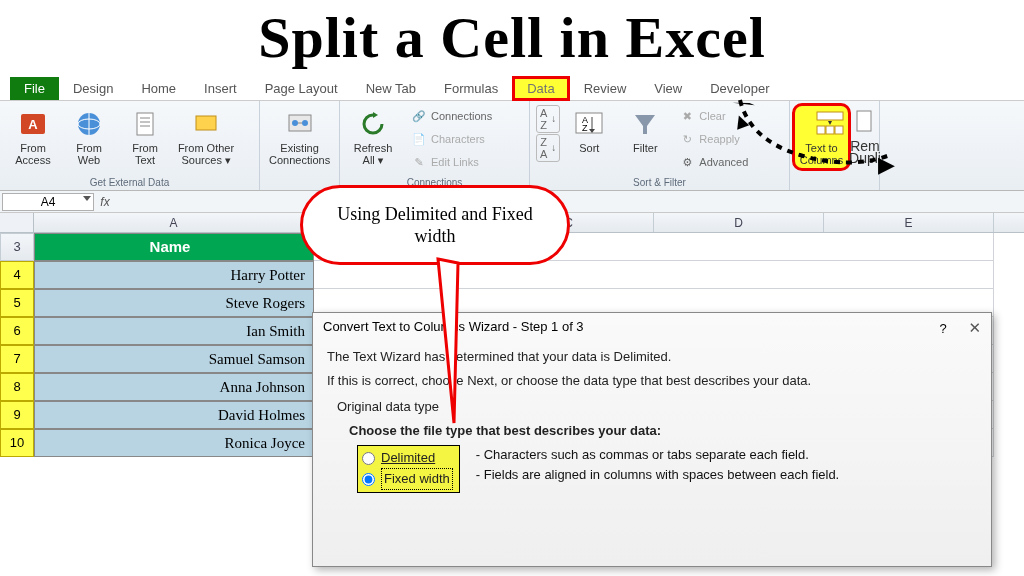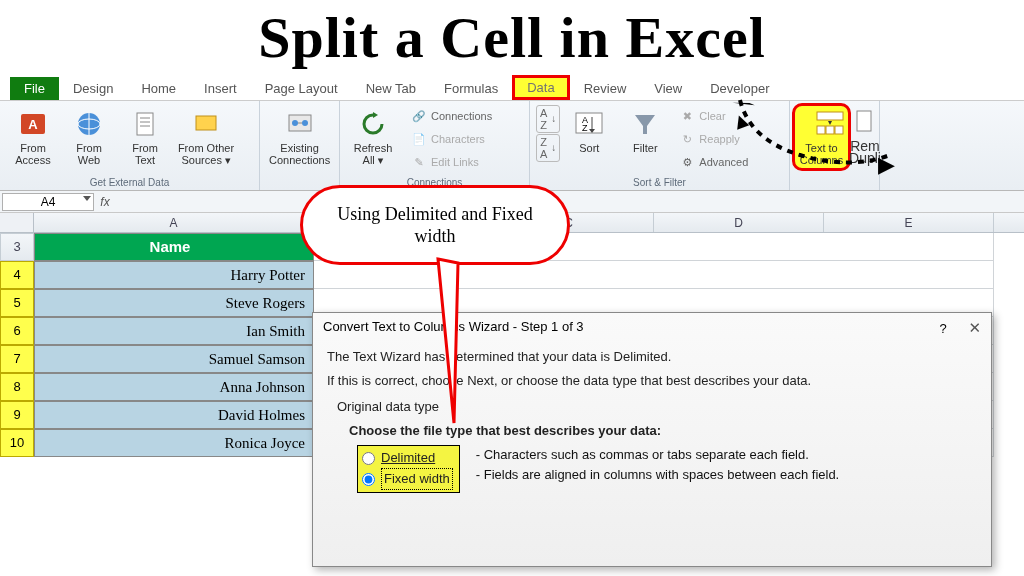--- a/index.html
+++ b/index.html
@@ -1,19 +1,19 @@
 <!DOCTYPE html>
 <html><head>
 <meta charset="utf-8">
 <style>
   * { box-sizing: border-box; margin: 0; padding: 0; }
   body { font-family: "Segoe UI", Tahoma, sans-serif; font-size: 12px; width: 1024px; height: 576px; overflow: hidden; position: relative; background: #fff; }
   .title { font-family: Georgia, "Times New Roman", serif; font-size: 58px; font-weight: 900; text-align: center; padding: 4px 0 6px; letter-spacing: 1px; }
   
-  .tabs { display:flex; border-bottom:1px solid #ccc; background:#fff; height:24px; align-items:flex-end; padding-left:10px; }
+  .tabs { display:flex; border-bottom:1px solid #ccc; background:#fff; height:24px; align-items:center; padding-left:10px; }
   .tab { padding:4px 14px 4px; font-size:13px; color:#555; cursor:default; }
   .tab-file { background:#107c10; color:#fff; font-weight:400; }
   .tab-data { background:#ffff33; border:3px solid #e00; padding:2px 12px; font-weight:400; color:#737373;}
   
   .ribbon { display:flex; background:linear-gradient(#f5f8fb,#e9eef3); border-bottom:1px solid #b8b8b8; height:90px; }
   .group { border-right:1px solid #c9d2db; padding:4px 6px 2px; display:flex; flex-direction:column; justify-content:space-between; }
   .group-items { display:flex; gap:2px; align-items:flex-start; }
   .btn { display:flex; flex-direction:column; align-items:center; justify-content:flex-start; width:54px; text-align:center; padding:2px 2px; border:1px solid transparent; border-radius:3px; font-size:11px; line-height:12px; color:#333; }
   .btn .ic { width:32px; height:32px; margin-bottom:2px; display:flex; align-items:center; justify-content:center; }
   .btn-sm { flex-direction:row; width:auto; gap:4px; font-size:11px; color:#666; padding:2px 4px; }

